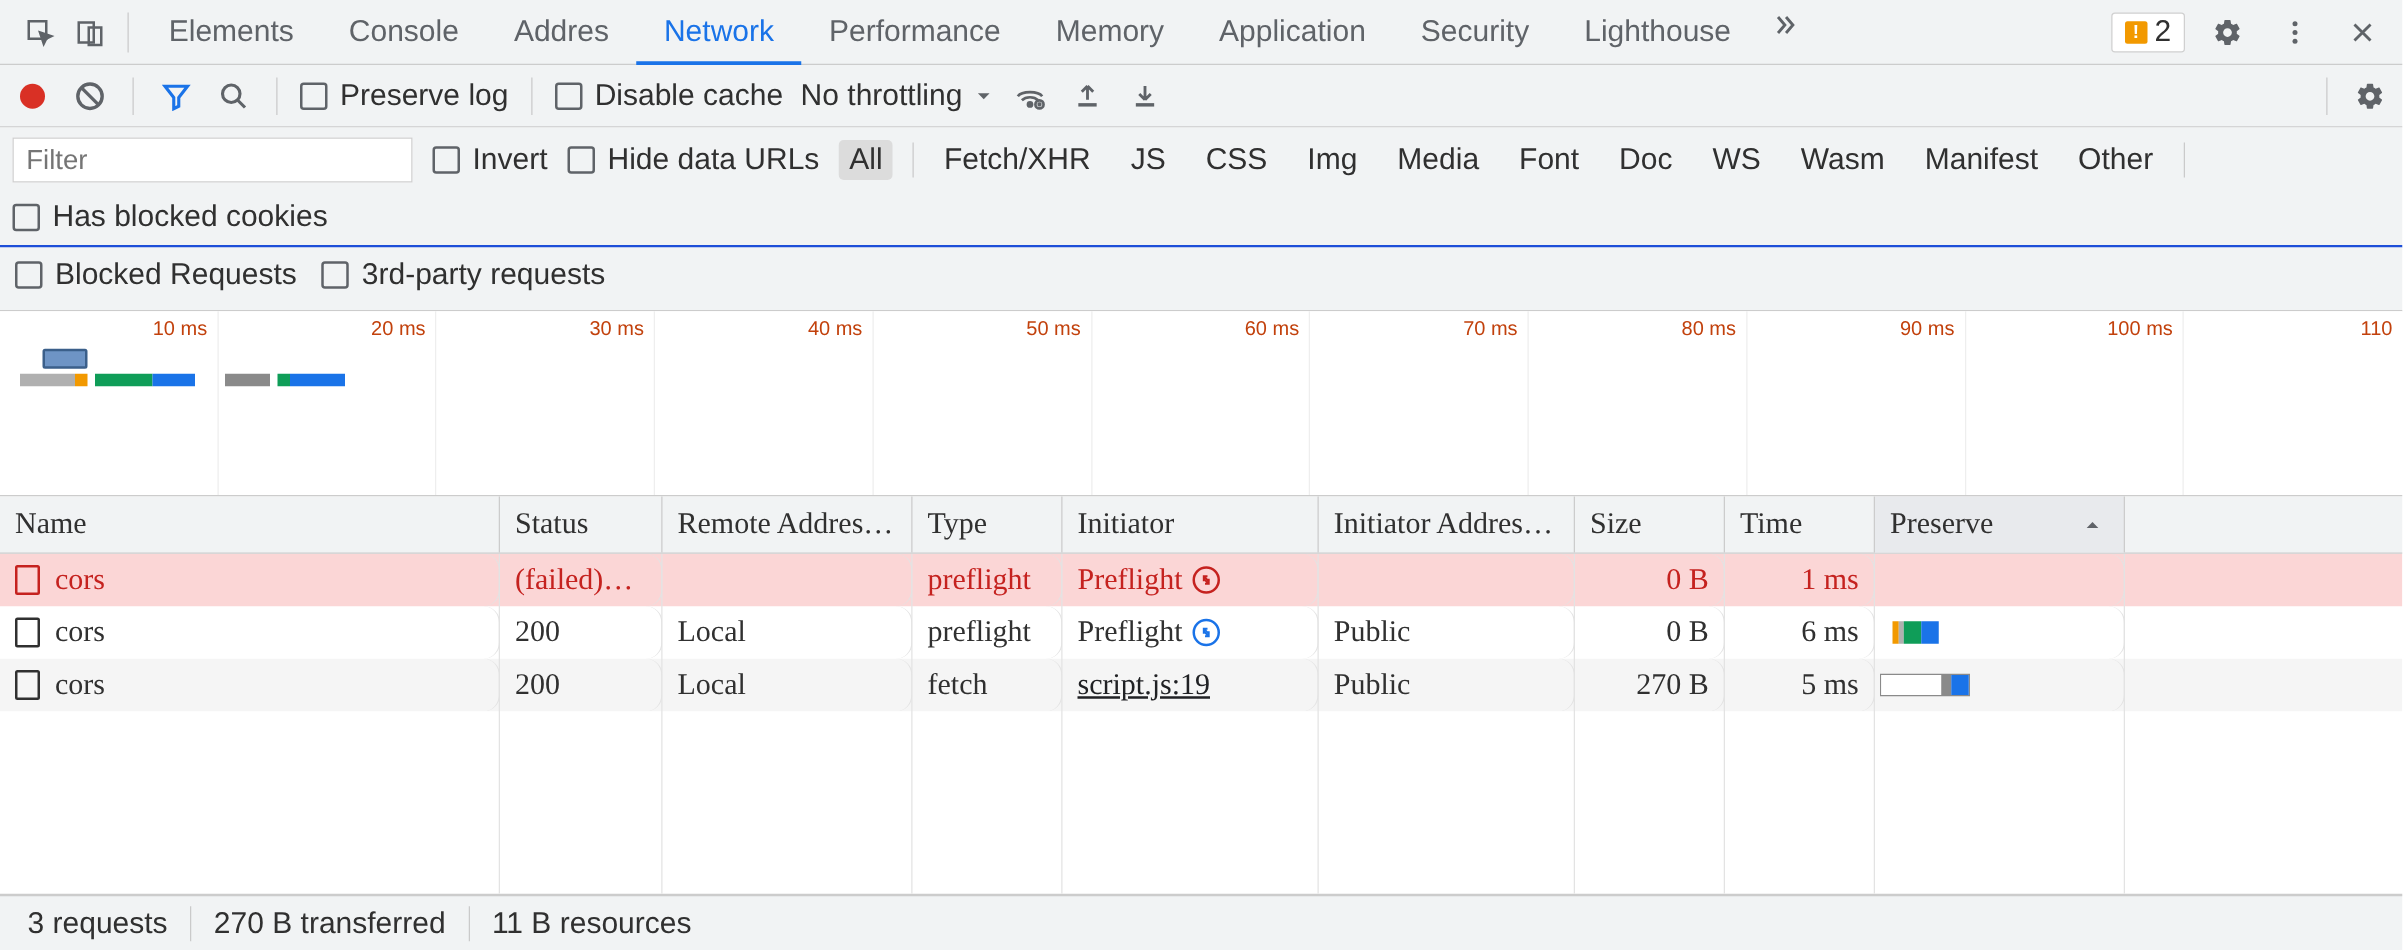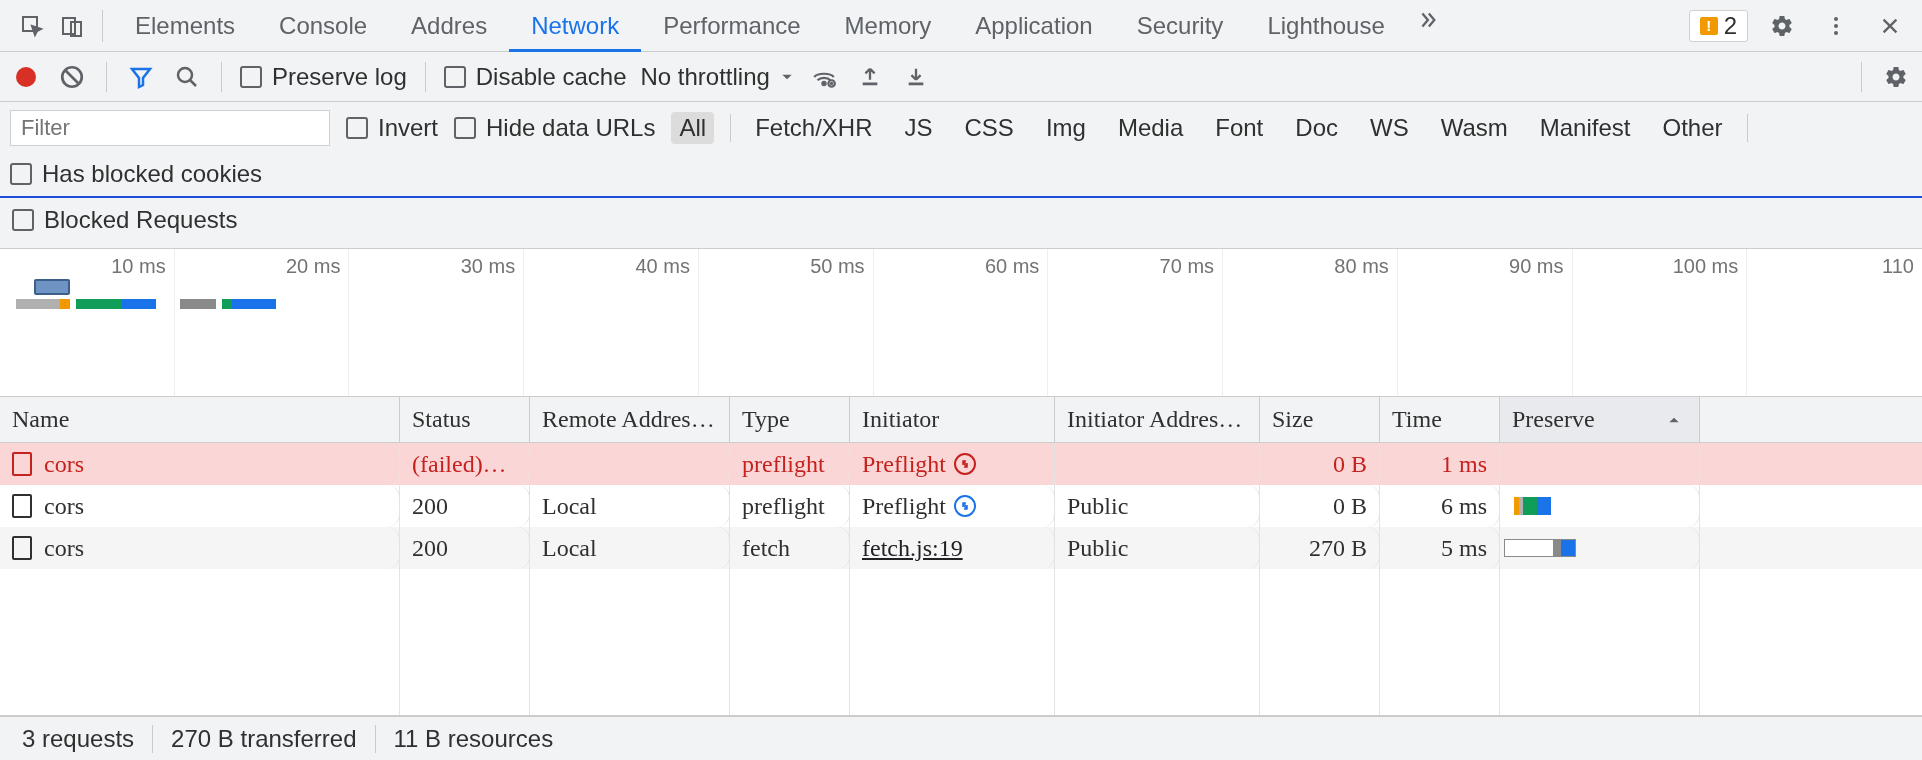--- a/index.html
+++ b/index.html
@@ -35,21 +35,21 @@
   .chip { padding:2px 8px; border-radius:4px;}
   .chip.active { background:#dcdcdc;}
   .filter-sep { width:1px; height:28px; background:#cacaca;}
   .secondrow { display:flex; align-items:center; gap:20px; padding:8px 12px 14px 12px; background:#f1f3f4; border-bottom:1px solid #cccccc;}
 
   
   .overview { position:relative; height:148px; border-bottom:1px solid #cccccc; background:#fff;}
   .ov-grid { position:absolute; top:0; left:0; right:0; height:100%; display:grid; grid-template-columns: repeat(11, 1fr);}
   .ov-cell { border-right:1px solid #eeeeee; position:relative;}
   .ov-cell:last-child{border-right:none;}
-  .ov-label { position:absolute; top:6px; right:8px; font-size:20px; color:#737373;}
+  .ov-label { position:absolute; top:6px; right:8px; font-size:16px; color:#c2410c;}
   .ov-sel { position:absolute; top:30px; left:34px; width:36px; height:16px; background:#6e94c5; border:2px solid #3b5f8a; border-radius:2px;}
   .ov-bars { position:absolute; top:50px; left:16px; height:10px; display:flex;}
   .ov-bars span{height:10px;}
 
   
   .req { display:flex; flex-direction:column; flex:1; min-height:0;}
   .req-head, .req-row { display:grid; grid-template-columns: 400px 130px 200px 120px 205px 205px 120px 120px 200px 1fr; align-items:center;font-family:Liberation Serif, serif;}
   .req-head { height:46px; background:#f1f3f4; border-bottom:1px solid #cccccc;}
   .req-head > div { padding:0 12px; height:100%; display:flex; align-items:center; border-right:1px solid #cccccc; white-space:nowrap; overflow:hidden; text-overflow:ellipsis;}
   .req-head > div:last-child{border-right:none;}
@@ -245,20 +245,24 @@
         <span class="cb-box"></span>
         <span>Has blocked cookies</span>
       </label>
   </div>
 
   <div class="secondrow">
     <label class="cb">
         <span class="cb-box"></span>
         <span>Blocked Requests</span>
       </label>
+    <label class="cb">
+        <span class="cb-box"></span>
+        <span>3rd-party requests</span>
+      </label>
   </div>
 
   <div class="overview">
     <div class="ov-grid">
       <div class="ov-cell">
           <span class="ov-label">10 ms</span>
         </div>
       <div class="ov-cell">
           <span class="ov-label">20 ms</span>
         </div>
@@ -393,21 +397,21 @@
             </div>
             <div class="req-row alt">
               <div class="name-cell">
                 <span class="doc-icon"></span>
                 <span>cors</span>
               </div>
               <div>200</div>
               <div>Local</div>
               <div>fetch</div>
               <div>
-                <span class="link">fetch.js:19</span>
+                <span class="link">script.js:19</span>
               </div>
               <div>Public</div>
               <div class="num">270 B</div>
               <div class="num">5 ms</div>
               <div class="wf-cell">
                 <div class="wf-bar" style="left: 4px; border: 1px solid rgb(138, 138, 138);">
                   <span style="background: rgb(255, 255, 255); width: 48px;"></span>
                   <span style="background: rgb(138, 138, 138); width: 8px;"></span>
                   <span style="background: rgb(26, 115, 232); width: 14px;"></span>
                 </div>

